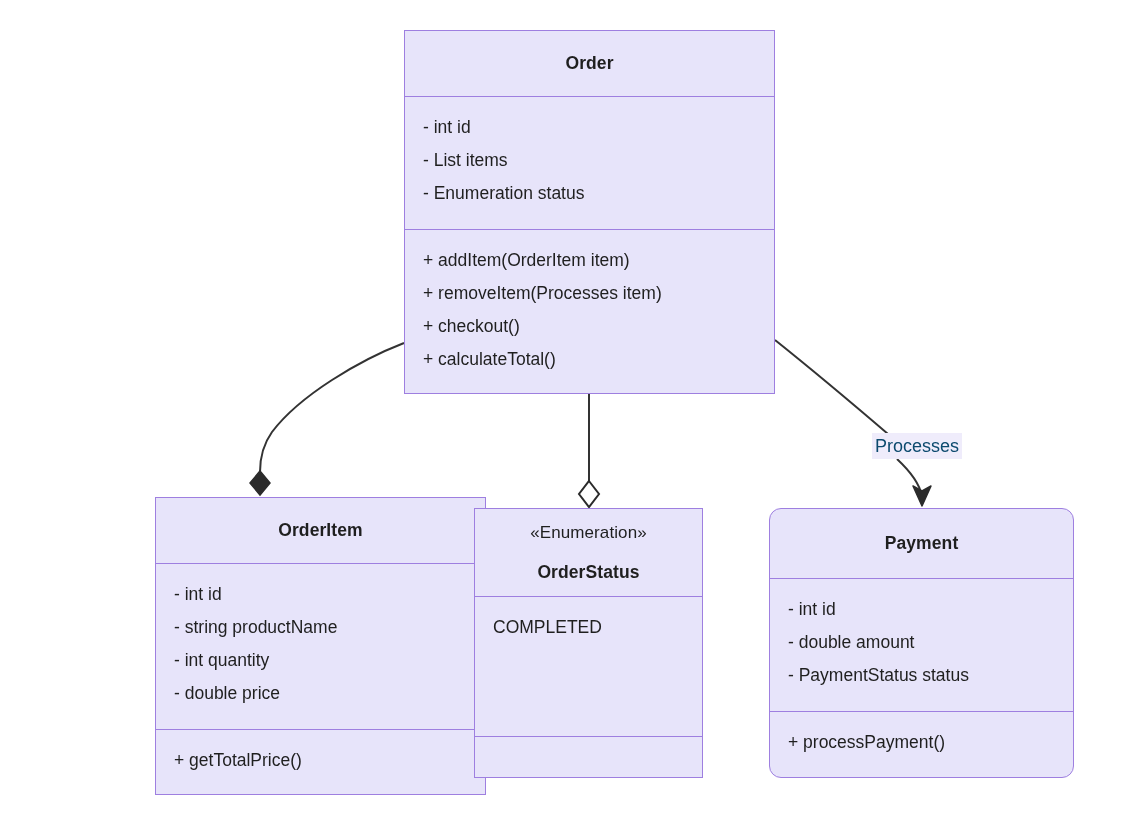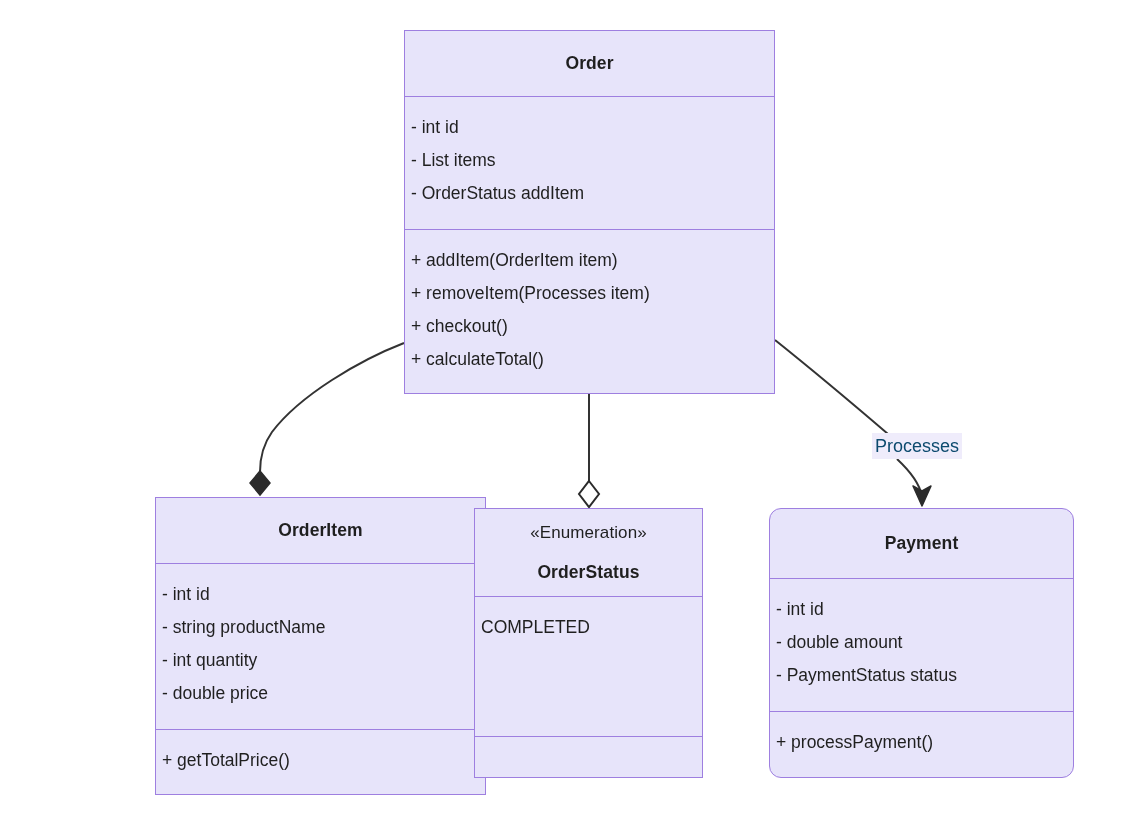--- a/index.html
+++ b/index.html
@@ -64,21 +64,21 @@
     font-size: 17px;
     line-height: 1.5;
     padding-bottom: 2px;
   }
   .class-name {
     line-height: 1.45;
   }
 
   .class-compartment {
     box-sizing: border-box;
-    padding: 14px 18px 14px 6px;
+    padding: 14px 18px 14px 18px;
     font-size: 17.5px;
     line-height: 1.88;
     border-bottom: 1.5px solid #9e7fe0;
     flex: 0 0 auto;
   }
   .class-compartment:last-child {
     border-bottom: none;
   }
   .class-compartment.empty {
     padding: 0;
@@ -145,21 +145,21 @@
     </g>
   </svg>
 
   <div class="uml-class" id="class-order">
     <div class="class-header">
       <div class="class-name">Order</div>
     </div>
     <div class="class-compartment attrs">
       <div class="member">- int id</div>
       <div class="member">- List items</div>
-      <div class="member">- OrderStatus addItem</div>
+      <div class="member">- Enumeration status</div>
     </div>
     <div class="class-compartment ops">
       <div class="member">+ addItem(OrderItem item)</div>
       <div class="member">+ removeItem(Processes item)</div>
       <div class="member">+ checkout()</div>
       <div class="member">+ calculateTotal()</div>
     </div>
   </div>
 
   <div class="uml-class" id="class-orderitem">

